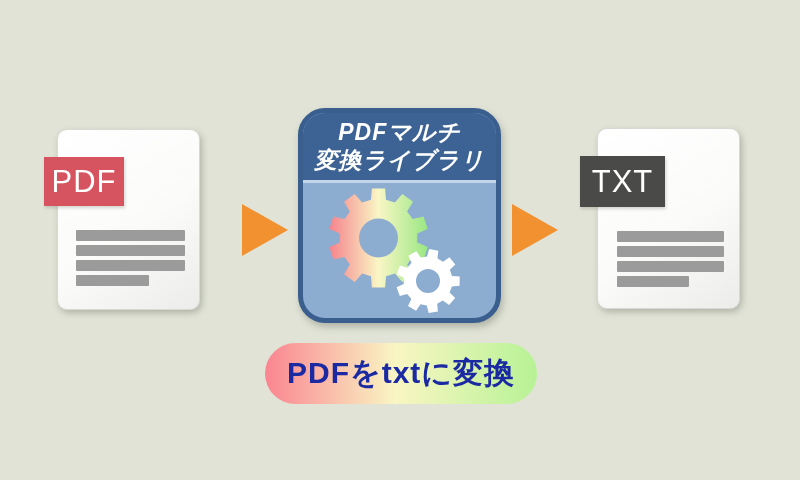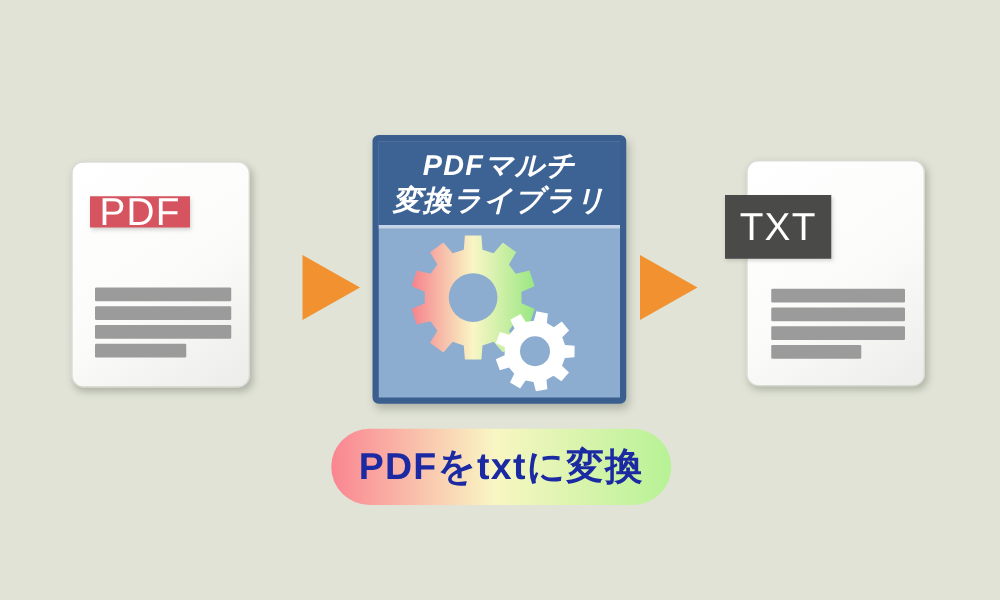--- a/index.html
+++ b/index.html
@@ -38,21 +38,21 @@
   .doc-left{left:57px;top:129px;}
   .doc-right{left:597px;top:128px;}
   .badge{
     position:absolute;
     display:flex;align-items:center;justify-content:center;
     color:#ffffff;
     font-size:31px;
     letter-spacing:1px;
     box-shadow:1px 2px 3px rgba(90,95,80,0.25);
   }
-  .badge-pdf{left:-14px;top:27px;width:80px;height:25px;background:var(--badge-pdf);margin-left:28px;}
+  .badge-pdf{left:-14px;top:27px;width:80px;height:49px;background:var(--badge-pdf);}
   .badge-txt{left:-18px;top:27px;width:85px;height:51px;background:var(--badge-txt);}
   .doc-lines{position:absolute;left:18px;top:100px;}
   .doc-right .doc-lines{left:19px;top:102px;}
   .doc-line{height:11px;background:var(--doc-line);margin-bottom:4px;border-radius:1px;}
   .w-full{width:109px;}
   .w-short{width:73px;}
   .doc-right .w-full{width:107px;}
   .doc-right .w-short{width:72px;}
 
   
@@ -64,21 +64,21 @@
   }
   .arrow-left{left:242px;top:204px;}
   .arrow-right{left:512px;top:204px;}
 
   
   .app-icon{
     position:absolute;left:298px;top:108px;
     width:203px;height:215px;
     background:var(--icon-body);
     border:5px solid var(--icon-border);
-    border-radius:5px;
+    border-radius:27px;
     overflow:hidden;
     box-shadow:2px 4px 7px rgba(90,95,80,0.35);
   }
   .app-header{
     position:absolute;left:-5px;top:-5px;right:-5px;
     height:75px;
     background:var(--icon-header);
     border-bottom:3px solid var(--icon-divider);
     display:flex;flex-direction:column;align-items:center;justify-content:center;
     padding-top:4px;

